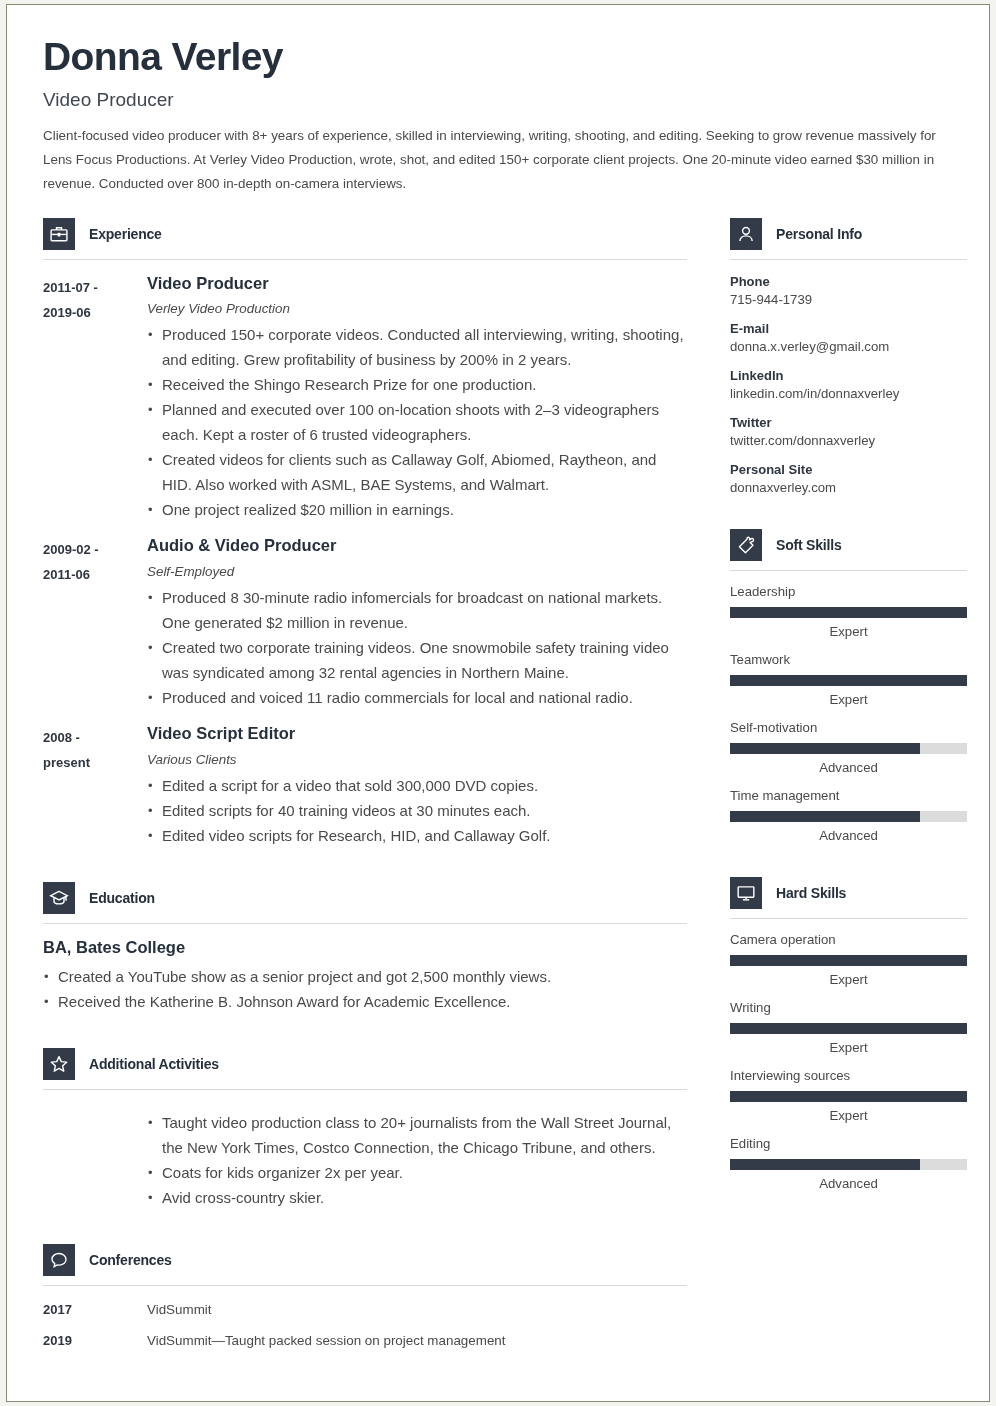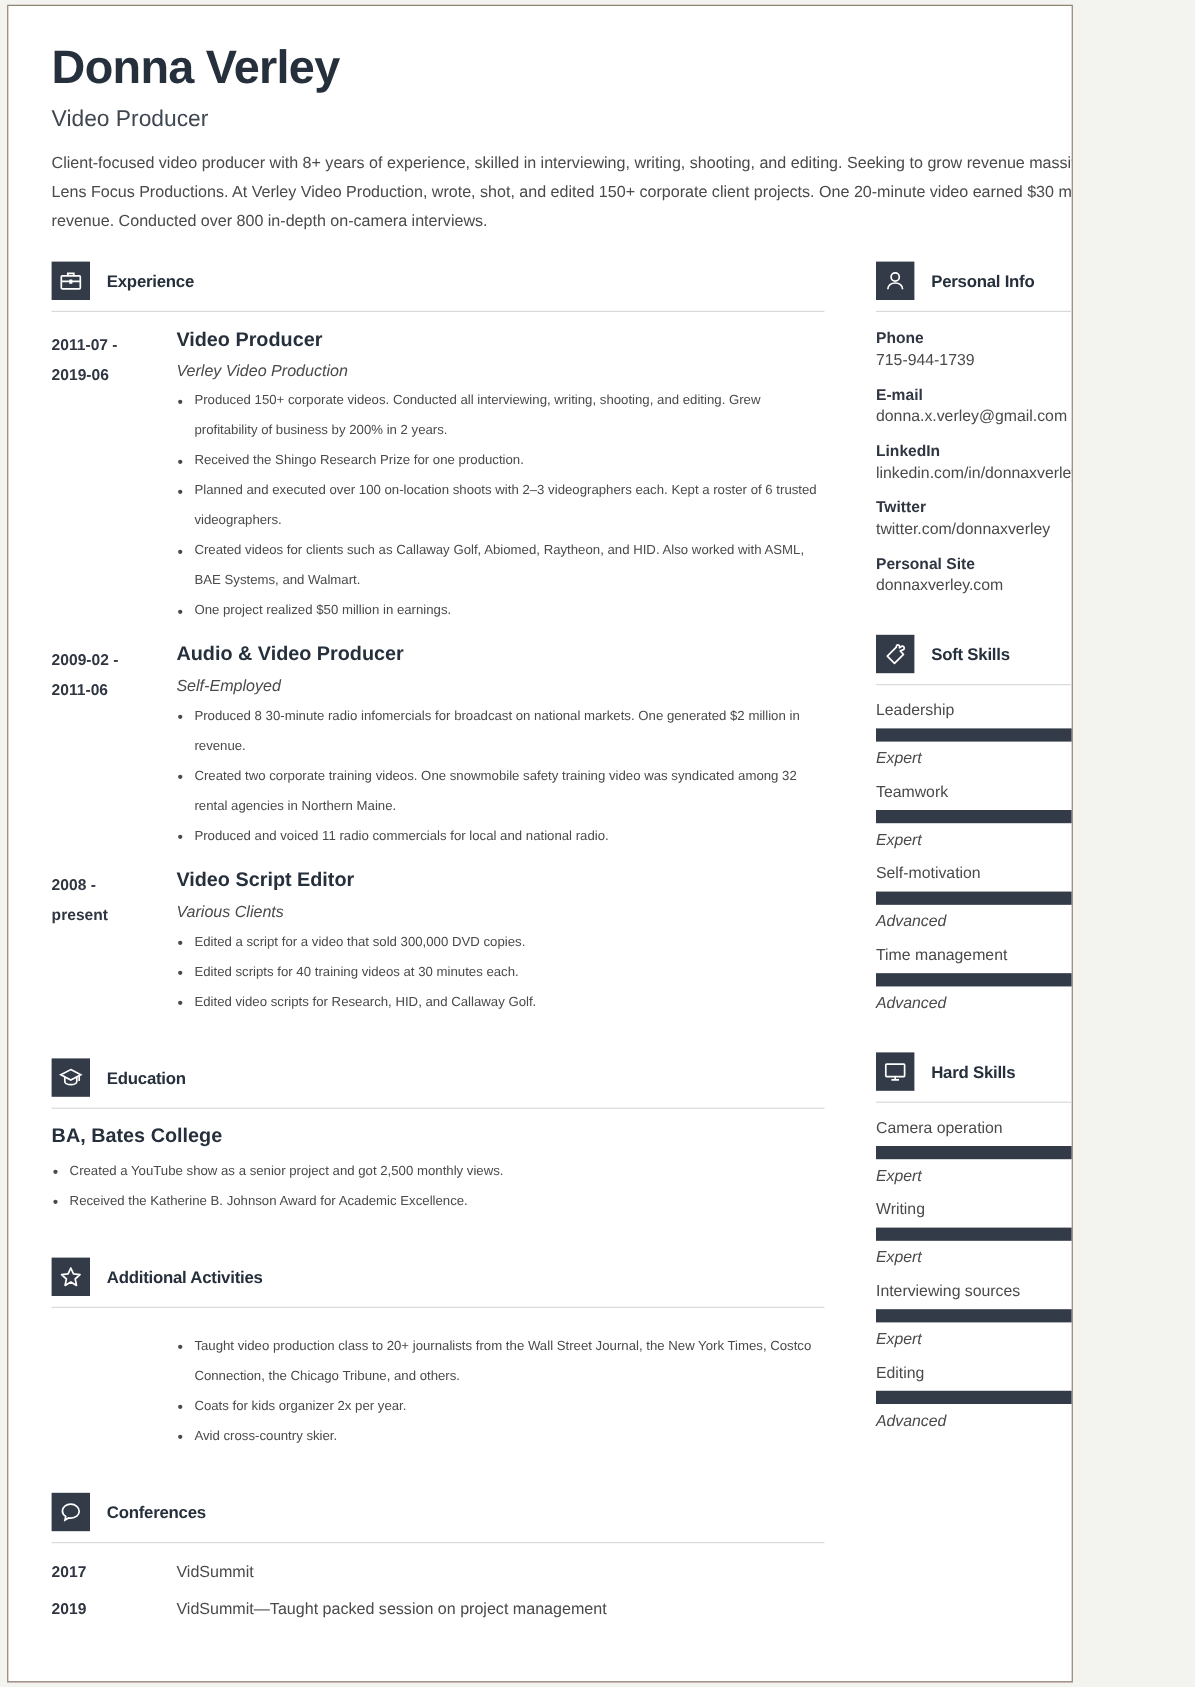--- a/index.html
+++ b/index.html
@@ -12,23 +12,23 @@
 
   body {
     font-family: "Liberation Sans", sans-serif;
     color: #3b3b3b;
   }
 
   .page-frame {
     position: absolute;
     left: 6px;
     top: 4px;
-    width: 888px;
+    width: 984px;
     height: 1398px;
-    background: #f9a8d4;
+    background: #d946ef;
     border: 1px solid #8a8a6e;
     box-shadow: 0 0 0 1px #ffffff inset;
     overflow: hidden;
   }
 
   .page-inner {
     position: absolute;
     left: 0; top: 0; right: 0; bottom: 0;
     background: #ffffff;
     padding: 30px 36px 0 36px;
@@ -121,21 +121,21 @@
     font-size: 13.4px;
     font-style: italic;
     color: #4a4a4a;
     margin-top: 8px;
   }
   ul.bullets {
     list-style: none;
     margin-top: 6px;
   }
   ul.bullets li {
-    font-size: 11px;
+    font-size: 15px;
     line-height: 25px;
     color: #4a4a4a;
     padding-left: 15px;
     position: relative;
   }
   ul.bullets li:before {
     content: "\2022";
     position: absolute;
     left: 1px;
     top: 0;
@@ -189,23 +189,22 @@
     margin-top: 8px;
     width: 100%;
   }
   .skill-fill {
     height: 100%;
     background: #333b48;
   }
   .skill-level {
     font-size: 13.2px;
     color: #4a4a4a;
-    text-align: left;
+    text-align: center;
     margin-top: 6px;
-    font-style: italic;
   }
 </style>
 </head>
 <body>
 
 <div class="page-frame">
   <div class="page-inner">
 
     <div>
       <div class="hdr-name">Donna Verley</div>
@@ -237,21 +236,21 @@
                   <span>2019-06</span>
                 </div>
                 <div class="entry-body">
                   <div class="entry-role">Video Producer</div>
                   <div class="entry-org">Verley Video Production</div>
                   <ul class="bullets">
                     <li>Produced 150+ corporate videos. Conducted all interviewing, writing, shooting, and editing. Grew profitability of business by 200% in 2 years.</li>
                     <li>Received the Shingo Research Prize for one production.</li>
                     <li>Planned and executed over 100 on-location shoots with 2–3 videographers each. Kept a roster of 6 trusted videographers.</li>
                     <li>Created videos for clients such as Callaway Golf, Abiomed, Raytheon, and HID. Also worked with ASML, BAE Systems, and Walmart.</li>
-                    <li>One project realized $50 million in earnings.</li>
+                    <li>One project realized $20 million in earnings.</li>
                   </ul>
                 </div>
               </div>
               <div class="entry">
                 <div class="entry-date">
                   <span>2009-02 -</span>
                   <span>2011-06</span>
                 </div>
                 <div class="entry-body">
                   <div class="entry-role">Audio &amp; Video Producer</div>

